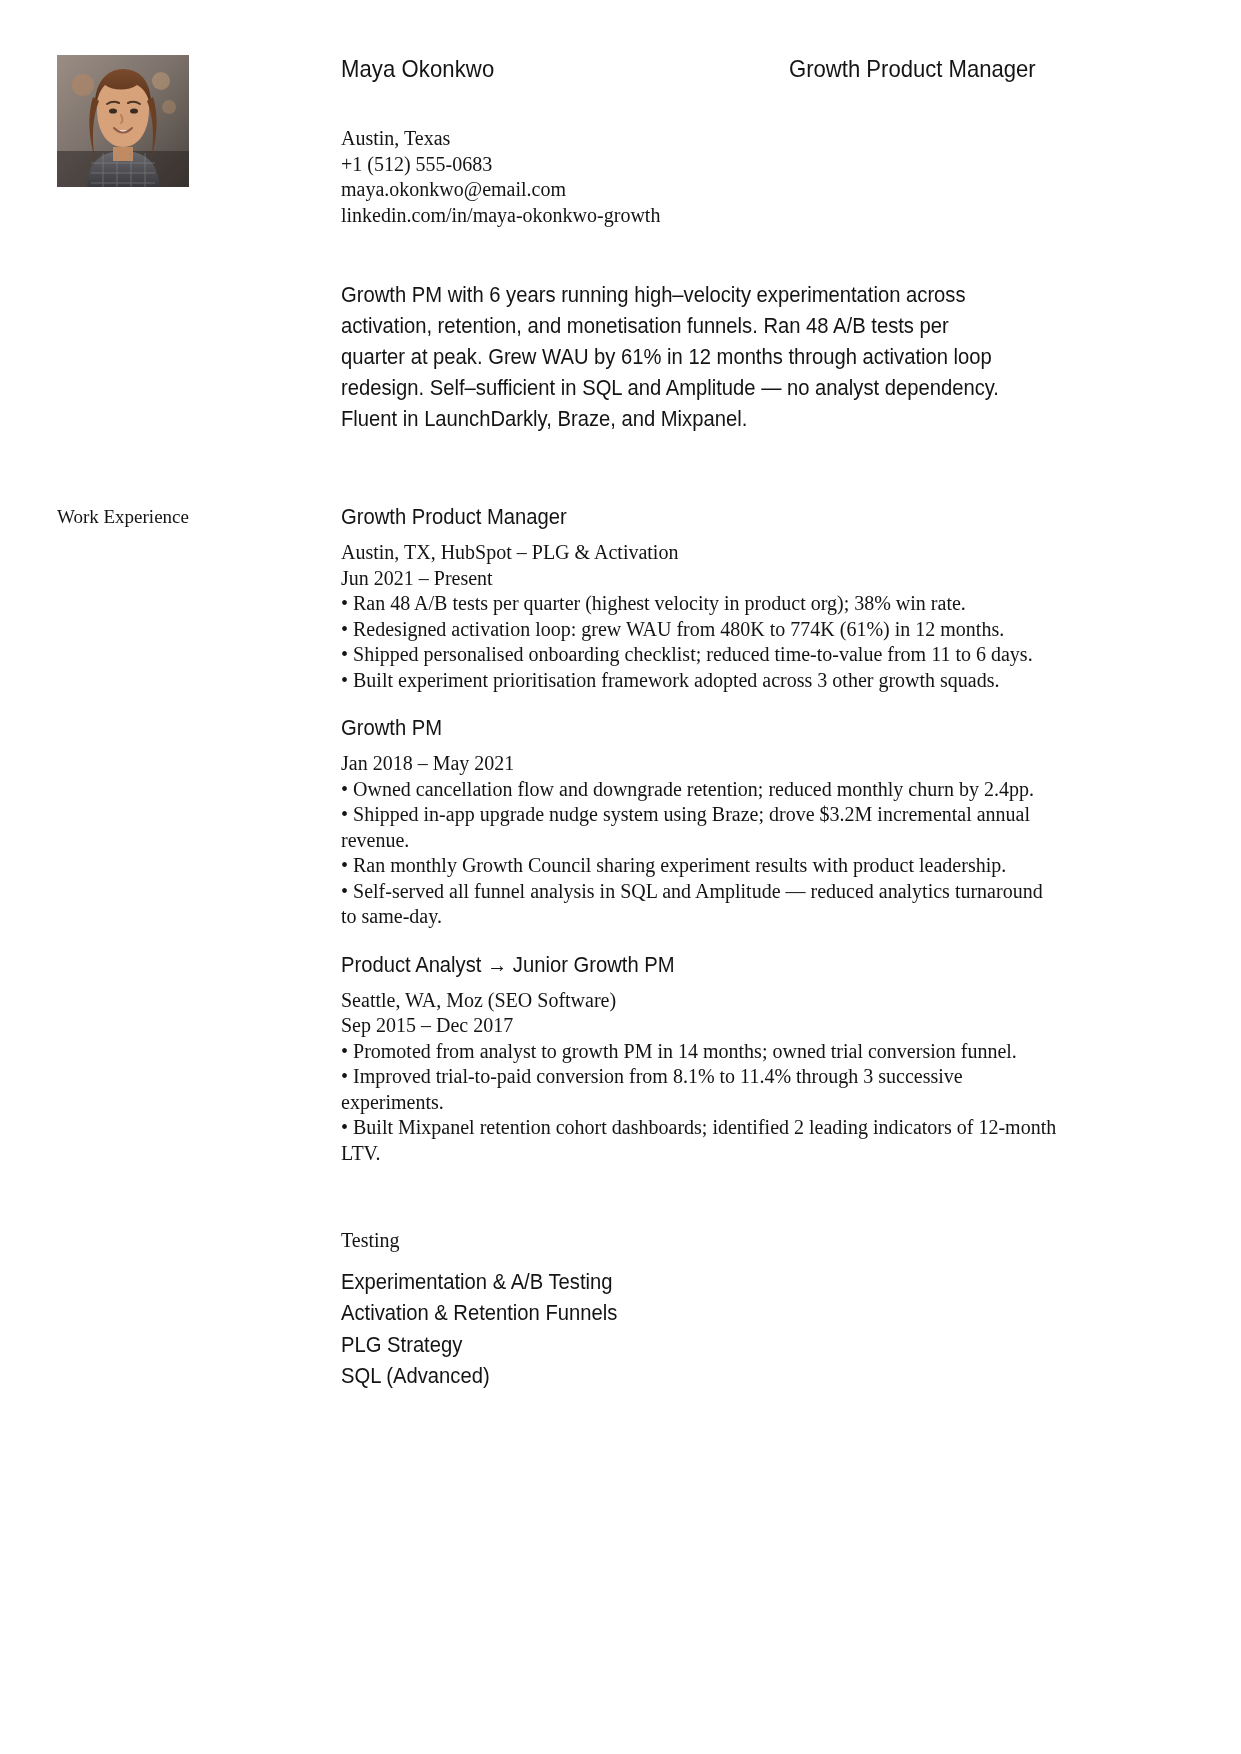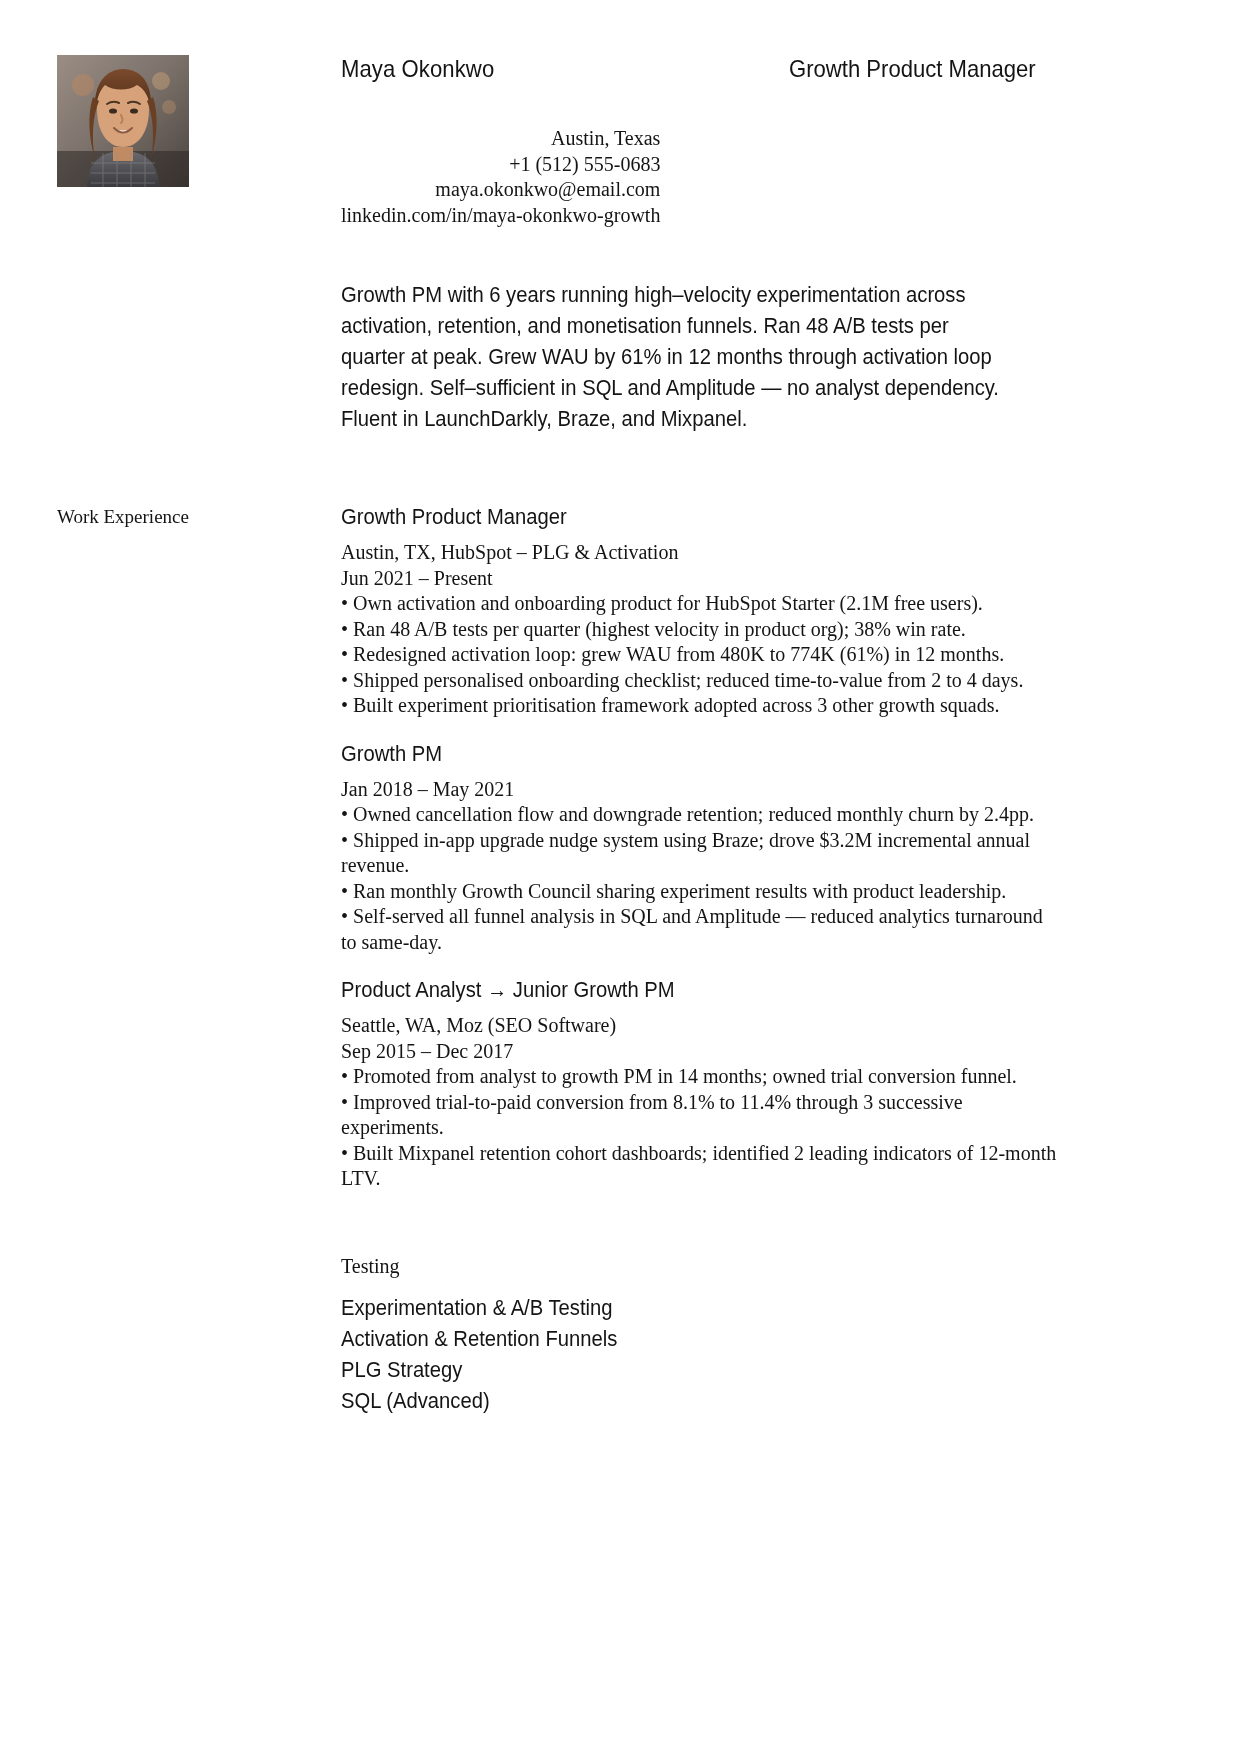--- a/index.html
+++ b/index.html
@@ -78,21 +78,21 @@
   }
 
   .contact {
     position: absolute;
     left: 341px;
     top: 126px;
     font-size: 20px;
     line-height: 25.7px;
     color: #141414;
   }
-  .contact div { white-space: nowrap; text-align: right; }
+  .contact div { white-space: nowrap; }
 
   .summary {
     position: absolute;
     left: 341px;
     top: 280px;
     width: 720px;
     font-size: 21.5px;
     line-height: 31px;
     color: #141414;
     transform: scaleX(0.94);
@@ -221,24 +221,23 @@
 
   <div class="section-label serif" style="top:506px;">Work Experience</div>
 
   <div class="content-col" style="top:504px;">
 
     <div class="entry">
       <div class="entry-title sans">Growth Product Manager</div>
       <div class="entry-meta serif">Austin, TX, HubSpot – PLG &amp; Activation</div>
       <div class="entry-meta serif">Jun 2021 – Present</div>
       <div class="bullets serif">
-        <div class="bullet">• Own activation and onboarding product for HubSpot Starter (2.1M free users).</div>
         <div class="bullet">• Ran 48 A/B tests per quarter (highest velocity in product org); 38% win rate.</div>
         <div class="bullet">• Redesigned activation loop: grew WAU from 480K to 774K (61%) in 12 months.</div>
-        <div class="bullet">• Shipped personalised onboarding checklist; reduced time-to-value from 2 to 4 days.</div>
+        <div class="bullet">• Shipped personalised onboarding checklist; reduced time-to-value from 11 to 6 days.</div>
         <div class="bullet">• Built experiment prioritisation framework adopted across 3 other growth squads.</div>
       </div>
     </div>
 
     <div class="entry">
       <div class="entry-title sans">Growth PM</div>
       <div class="entry-meta serif">Jan 2018 – May 2021</div>
       <div class="bullets serif">
         <div class="bullet">• Owned cancellation flow and downgrade retention; reduced monthly churn by 2.4pp.</div>
         <div class="bullet">• Shipped in-app upgrade nudge system using Braze; drove $3.2M incremental annual revenue.</div>

